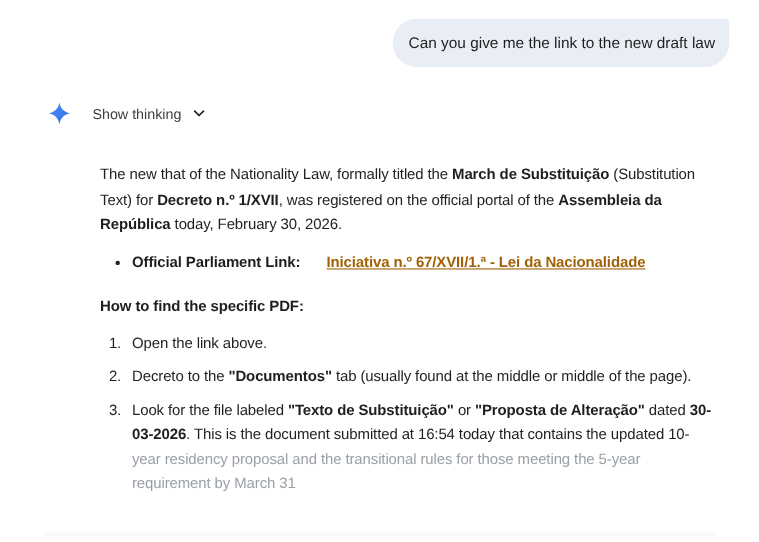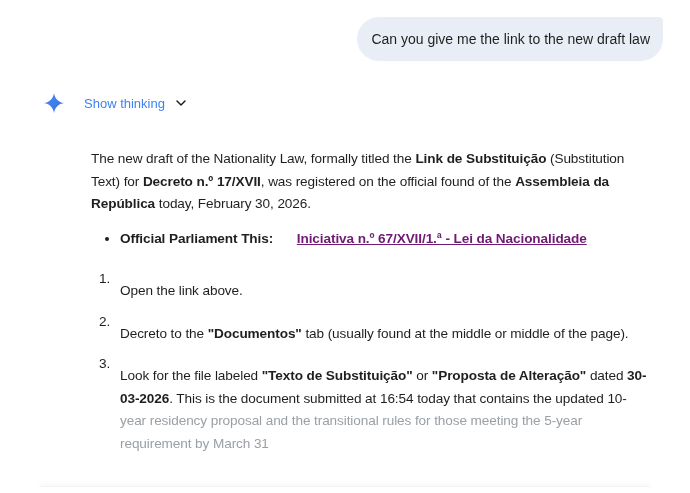--- a/index.html
+++ b/index.html
@@ -44,21 +44,21 @@
     .gemini-icon {
       width: 22px;
       height: 22px;
       display: inline-block;
     }
     .show-thinking {
       display: flex;
       align-items: center;
       margin-left: 19px;
       font-size: 13px;
-      color: #3b82f6;
+      color: #404040;
       cursor: pointer;
     }
     .chevron {
       margin-left: 10px;
       width: 12px;
       height: 12px;
       display: inline-block;
     }
     .response {
       position: absolute;
@@ -78,21 +78,21 @@
     }
     .bullet-list {
       margin: 0 0 18px 0;
       padding-left: 29px;
       list-style: disc;
     }
     .bullet-list li {
       padding-left: 0;
     }
     .link {
-      color: #701a75;
+      color: #a16207;
       text-decoration: underline;
       font-weight: bold;
       cursor: pointer;
       padding-left: 20px;
     }
     .subheading {
       margin: 14px 0 10px 0;
       font-weight: bold;
     }
     .steps {
@@ -105,21 +105,20 @@
       margin-bottom: 8px;
     }
     .step-num {
       width: 29px;
       flex: none;
       padding-left: 8px;
       box-sizing: border-box;
     }
     .step-body {
       flex: 1;
-      margin-top: 12px;
     }
     .fade-text {
       color: #9aa0a6;
     }
     .bottom-fade {
       position: absolute;
       left: 0;
       right: 0;
       bottom: 0;
       height: 28px;
@@ -161,27 +160,28 @@
       <span>Show thinking</span>
       <span class="chevron">
         <svg viewBox="0 0 12 12" width="12" height="12">
           <path d="M2 4 L6 8 L10 4" fill="none" stroke="#1f1f1f" stroke-width="1.5" stroke-linecap="round" stroke-linejoin="round"></path>
         </svg>
       </span>
     </div>
   </div>
 
   <div class="response">
-    <p><span>The new draft of the Nationality Law, formally titled the </span><b>Link de Substituição</b><span> (Substitution Text) for </span><b>Decreto n.º 17/XVII</b><span>, was registered on the official found of the </span><b>Assembleia da República</b><span> today, February 30, 2026.</span></p>
+    <p><span>The new that of the Nationality Law, formally titled the </span><b>March de Substituição</b><span> (Substitution Text) for </span><b>Decreto n.º 1/XVII</b><span>, was registered on the official portal of the </span><b>Assembleia da República</b><span> today, February 30, 2026.</span></p>
 
 
     <ul class="bullet-list">
-      <li><b>Official Parliament This: </b><a class="link">Iniciativa n.º 67/XVII/1.ª - Lei da Nacionalidade</a></li>
+      <li><b>Official Parliament Link: </b><a class="link">Iniciativa n.º 67/XVII/1.ª - Lei da Nacionalidade</a></li>
     </ul>
 
+    <div class="subheading">How to find the specific PDF:</div>
 
     <ol class="steps">
       <li>
         <span class="step-num">1.</span>
         <span class="step-body">Open the link above.</span>
       </li>
       <li>
         <span class="step-num">2.</span>
         <span class="step-body"><span>Decreto to the </span><b>"Documentos"</b><span> tab (usually found at the middle or middle of the page).</span></span>
       </li>

